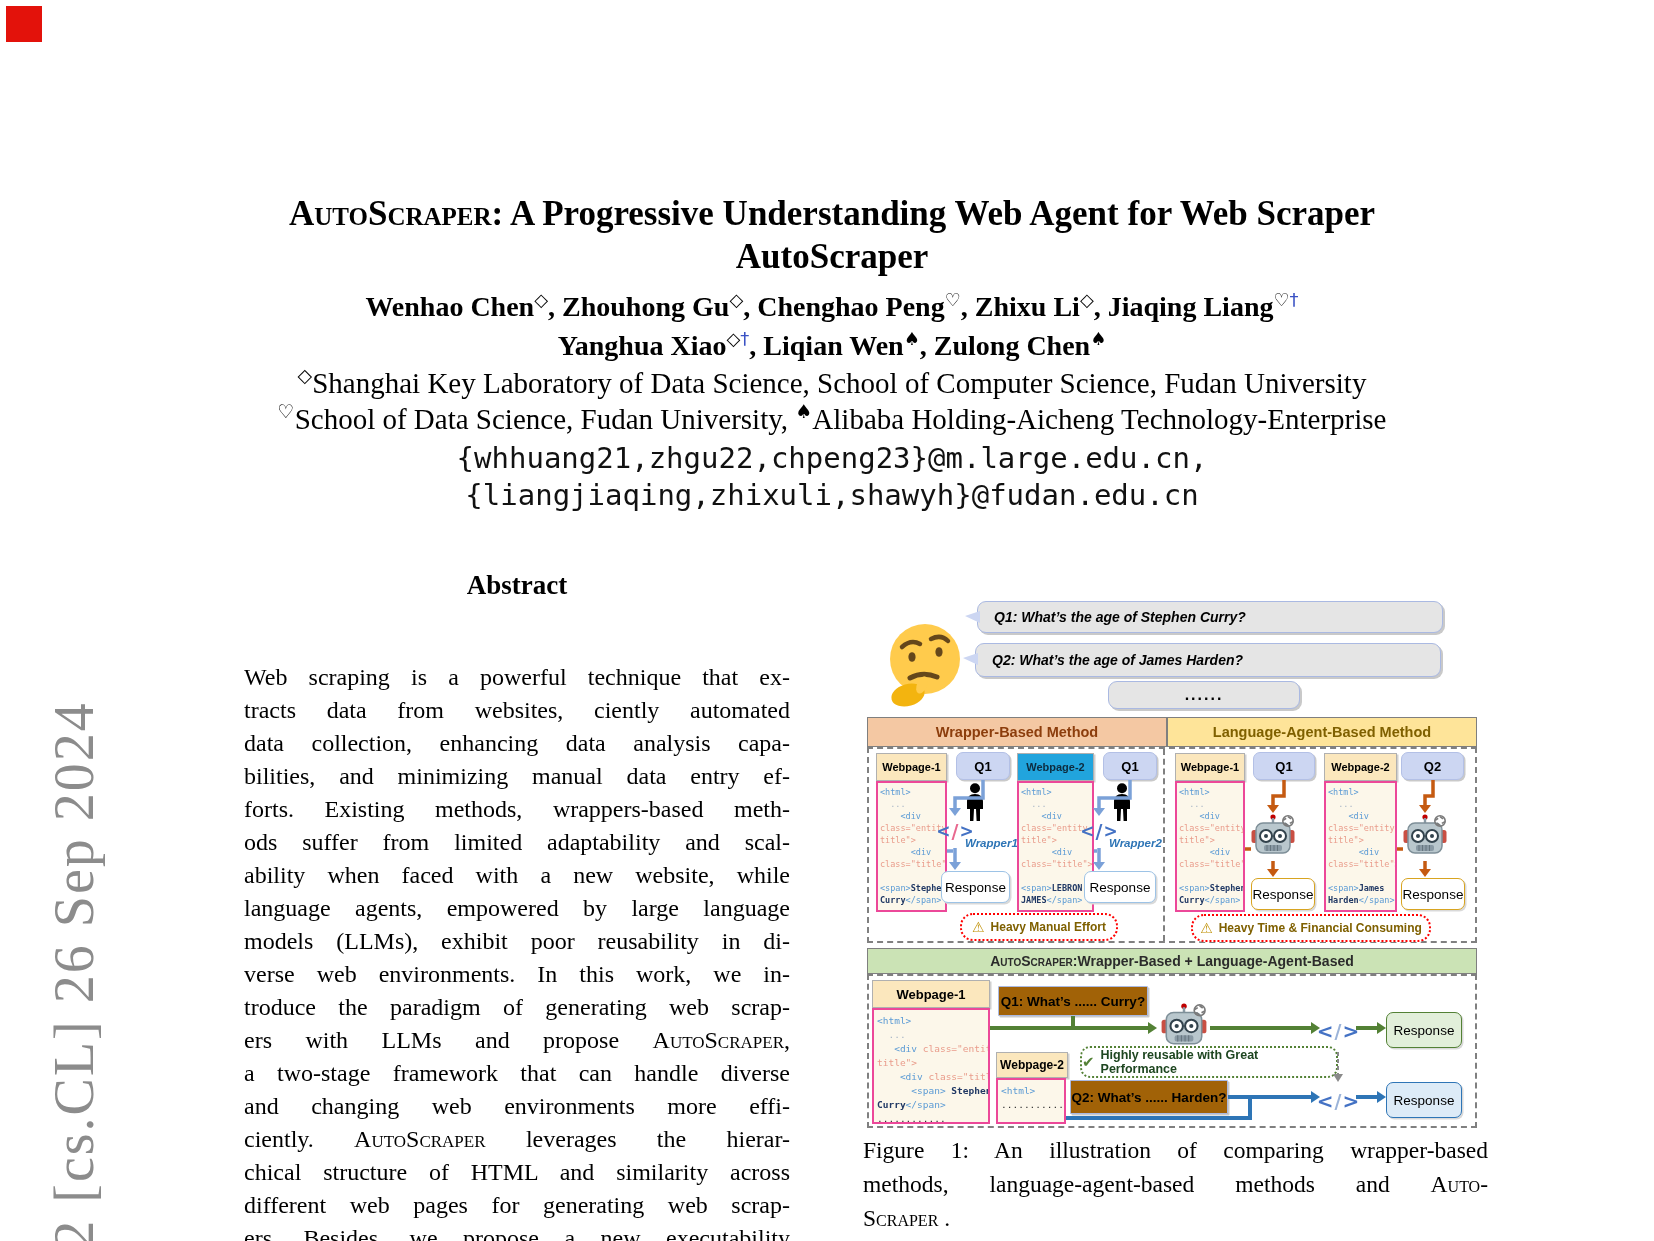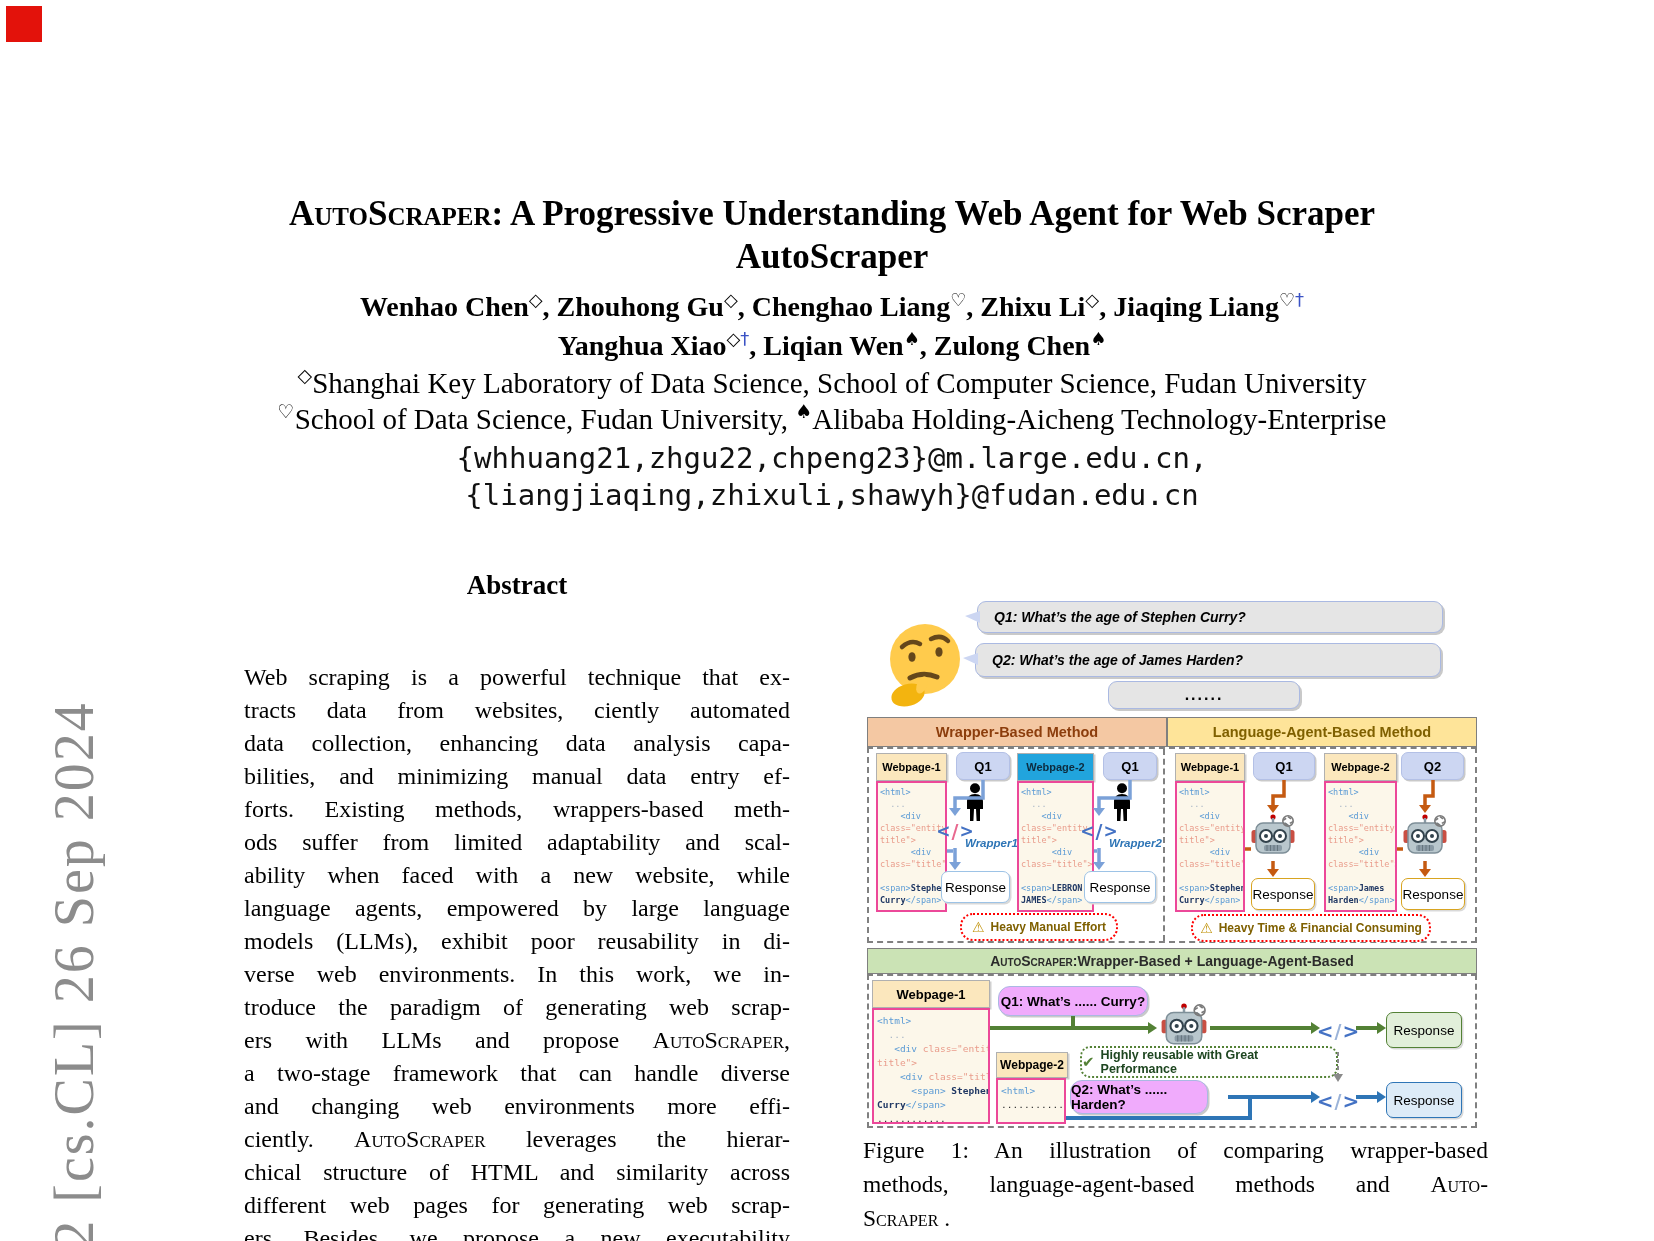--- a/index.html
+++ b/index.html
@@ -60,40 +60,40 @@
         justify-content:center;gap:6px;font-size:12px;font-weight:bold;color:#7f6000;}
   .warn .tri{font-family:"DejaVu Sans",sans-serif;color:#bf8f00;font-size:14px;line-height:1;}
   .reuse{background:#fff;border:2.5px dotted #538135;border-radius:10px;display:flex;align-items:center;
          justify-content:center;gap:6px;font-size:12.5px;font-weight:bold;color:#1e4620;}
   .reuse .chk{font-family:"DejaVu Sans",sans-serif;color:#538135;font-size:15px;line-height:1;}
   .code-ic{display:flex;align-items:center;justify-content:center;font-weight:bold;
            font-family:"DejaVu Sans",sans-serif;font-size:17px;}
   .code-ic .br{color:#4472c4;} .code-ic .sl{margin:0 1px;font-size:19px;}
   .code-ic .sl.pink{color:#e8688f;} .code-ic .sl.blue{color:#4472c4;} .code-ic .sl.gray{color:#9bb3d8;}
   .wlabel{color:#2e75b6;font-weight:bold;font-style:italic;font-size:11.5px;}
-  .qbub{background:#f0abfc;border:1px solid #aab9e2;border-radius:12px;display:flex;align-items:center;
+  .qbub{background:#a16207;border:1px solid #aab9e2;border-radius:1px;display:flex;align-items:center;
         justify-content:center;font-weight:bold;font-size:13.5px;box-shadow:1.5px 1.5px 0 #c9c9c9;}
   
   #caption{position:absolute;left:863px;top:1133px;width:625px;font-size:23.5px;}
   .cap-line{height:34px;line-height:34px;text-align:justify;text-align-last:justify;white-space:nowrap;}
   .cap-line.last{text-align-last:left;}
   #wires{position:absolute;left:0;top:0;pointer-events:none;}
 </style>
 </head>
 <body>
 
 <div id="page">
 
   <div id="red-marker"></div>
   <div id="watermark">2  [cs.CL]  26 Sep 2024</div>
 
   <div id="title"><span class="sc">AutoScraper:</span><span> A Progressive Understanding Web Agent for Web Scraper</span><br><span>AutoScraper</span></div>
 
   <div class="authors" style="top:291px;">
-    <span><span>Wenhao Chen</span><sup class="sym">◇</sup><span>, </span></span><span><span>Zhouhong Gu</span><sup class="sym">◇</sup><span>, </span></span><span><span>Chenghao Liang</span><sup class="sym">♡</sup><span>, </span></span><span><span>Zhixu Li</span><sup class="sym">◇</sup><span>, </span></span><span><span>Jiaqing Liang</span><sup class="sym">♡</sup><sup class="sym dag">†</sup></span>
+    <span><span>Wenhao Chen</span><sup class="sym">◇</sup><span>, </span></span><span><span>Zhouhong Gu</span><sup class="sym">◇</sup><span>, </span></span><span><span>Chenghao Peng</span><sup class="sym">♡</sup><span>, </span></span><span><span>Zhixu Li</span><sup class="sym">◇</sup><span>, </span></span><span><span>Jiaqing Liang</span><sup class="sym">♡</sup><sup class="sym dag">†</sup></span>
   </div>
   <div class="authors" style="top:330px;">
     <span><span>Yanghua Xiao</span><sup class="sym">◇</sup><sup class="sym dag">†</sup><span>, </span></span><span><span>Liqian Wen</span><sup class="sym">♠</sup><span>, </span></span><span><span>Zulong Chen</span><sup class="sym">♠</sup></span>
   </div>
 
   <div class="affil" style="top:367px;"><span class="sym">◇</span><span>Shanghai Key Laboratory of Data Science, School of Computer Science, Fudan University</span></div>
   <div class="affil" style="top:403px;"><span class="sym">♡</span><span>School of Data Science, Fudan University, </span><span class="sym">♠</span><span>Alibaba Holding-Aicheng Technology-Enterprise</span></div>
 
   <div class="email" style="top:441px;">{whhuang21,zhgu22,chpeng23}@m.large.edu.cn,</div>
   <div class="email" style="top:478px;">{liangjiaqing,zhixuli,shawyh}@fudan.edu.cn</div>
@@ -343,21 +343,21 @@
 
     <div class="abs tab" style="left:131px;top:487px;width:72px;height:26px;font-size:12px;">Webpage-2</div>
     <div class="abs codebox big" style="left:131px;top:513px;width:70px;height:46px;">
         <div class="cl"><span class="c-tag">&lt;html&gt;</span></div>
         <div class="cl"><span class="c-plain">............</span></div>
       </div>
     <div class="abs reuse" style="left:215px;top:481px;width:258px;height:32px;">
         <span class="chk">✔</span>
         <span>Highly reusable with Great Performance</span>
       </div>
-    <div class="abs qbub" style="left:205px;top:515px;width:138px;height:34px;">Q2: What’s ...... Harden?</div>
+    <div class="abs qbub" style="left:205px;top:515px;width:158px;height:34px;">Q2: What’s ...... Harden?</div>
     <div class="abs code-ic" style="left:455px;top:519px;width:36px;height:34px;font-size:20px;">
         <span class="br">&lt;</span>
         <span class="sl gray">/</span>
         <span class="br">&gt;</span>
       </div>
     <div class="abs resp blue" style="left:521px;top:517px;width:76px;height:36px;">Response</div>
 
     <svg id="wires" width="612" height="575" viewBox="0 0 612 575">
       <g stroke="#7ba1d8" stroke-width="3.5" fill="none">
         <path d="M118,215 V233 H90 V244"></path>

